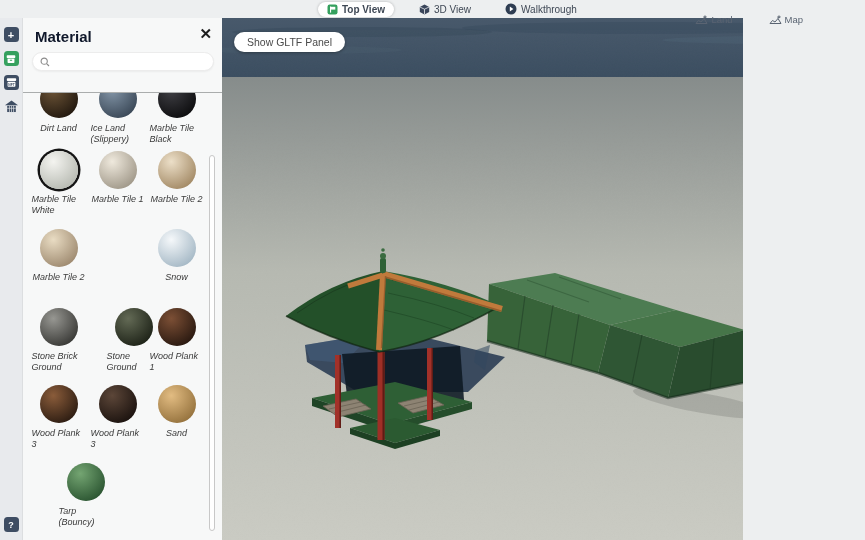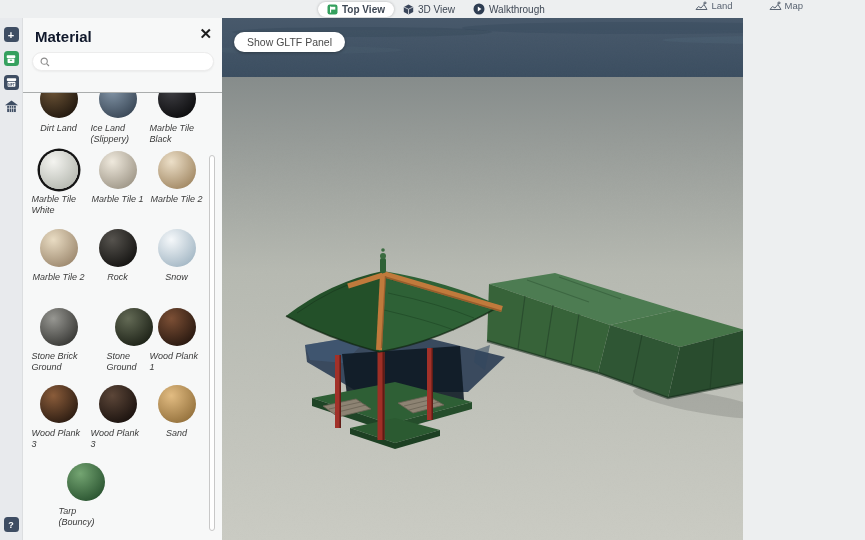--- a/index.html
+++ b/index.html
@@ -3,26 +3,26 @@
 <meta charset="utf-8">
 <style>
   * { box-sizing: border-box; margin: 0; padding: 0; }
   html,body { width:865px; height:540px; overflow:hidden;
     font-family:"Liberation Sans", sans-serif; background:#edeff0; position:relative; }
 
   
   .topbar { position:absolute; left:0; top:0; width:865px; height:18px;
     background:var(--topbarBg); z-index:6; }
   .topbar-center { position:absolute; left:318px; top:0; height:18px;
-    display:flex; align-items:center; }
+    display:flex; align-items:center; gap:16px; }
   .tab { display:flex; align-items:center; gap:4px; font-size:10px;
     color:var(--topbarText); padding:1px 9px; border-radius:9px; height:15px; cursor:pointer; }
   .tab.active { background:#ffffff; box-shadow:0 0 3px rgba(0,0,0,.25); font-weight:bold; }
-  .topbar-right { position:absolute; right:62px; top:0; height:18px;
-    display:flex; align-items:flex-start; gap:36px; }
+  .topbar-right { position:absolute; right:62px; top:7px; height:18px;
+    display:flex; align-items:flex-end; gap:36px; }
   .tb-link { display:flex; align-items:center; gap:3px; font-size:9.5px;
     color:#5a6472; cursor:pointer; }
 
   
   .rail { position:absolute; left:0; top:18px; width:22px; height:522px;
     background:#e8eaed; display:flex; flex-direction:column; align-items:center;
     padding-top:9px; gap:9px; z-index:5; }
   .rail-btn { width:15px; height:15px; border-radius:3.5px; display:flex;
     align-items:center; justify-content:center; cursor:pointer; flex:0 0 auto; }
   .rail-btn.navy { background:var(--navy); color:#fff; font-size:11px; font-weight:bold; }
@@ -183,24 +183,20 @@
   <div class="mat-cell" style="left: 124px; top: 58px;">
     <div class="sphere" style="background: radial-gradient(circle at 35% 28%, rgb(236, 223, 200), rgb(165, 140, 104) 78%);"></div>
     <div class="mat-label">Marble Tile 2</div>
   </div>
 
   <div class="mat-cell" style="left: 6px; top: 136px;">
     <div class="sphere" style="background: radial-gradient(circle at 35% 28%, rgb(233, 220, 195), rgb(160, 140, 114) 78%);"></div>
     <div class="mat-label">Marble Tile 2</div>
   </div>
 
-  <div class="mat-cell" style="left: 65px; top: 136px;">
-    <div class="sphere" style="background: radial-gradient(circle at 35% 28%, rgb(86, 83, 78), rgb(23, 22, 20) 78%);"></div>
-    <div class="mat-label">Rock</div>
-  </div>
 
   <div class="mat-cell" style="left: 124px; top: 136px;">
     <div class="sphere" style="background: radial-gradient(circle at 35% 28%, rgb(245, 248, 250), rgb(167, 186, 199) 78%);"></div>
     <div class="mat-label">Snow</div>
   </div>
 
   <div class="mat-cell" style="left: 6px; top: 215px;">
     <div class="sphere" style="background: radial-gradient(circle at 35% 28%, rgb(151, 151, 146), rgb(59, 59, 56) 78%);"></div>
     <div class="mat-label">Stone Brick Ground</div>
   </div>

